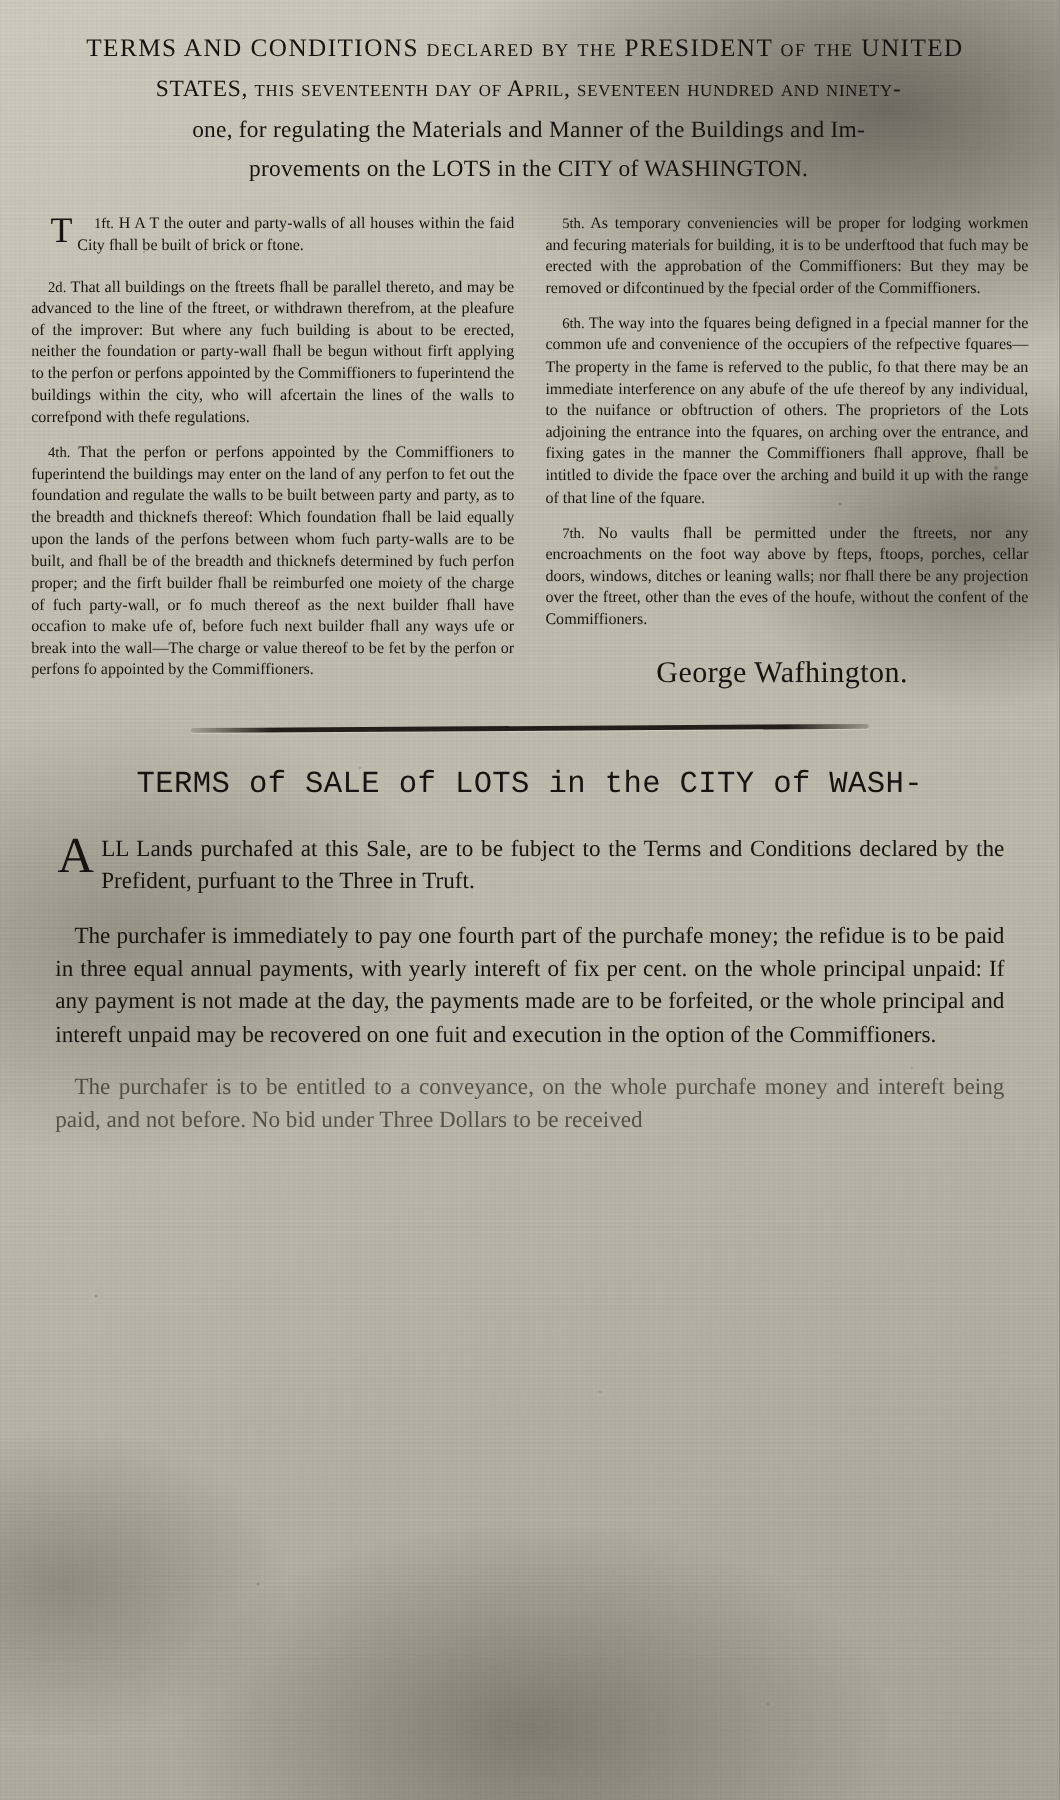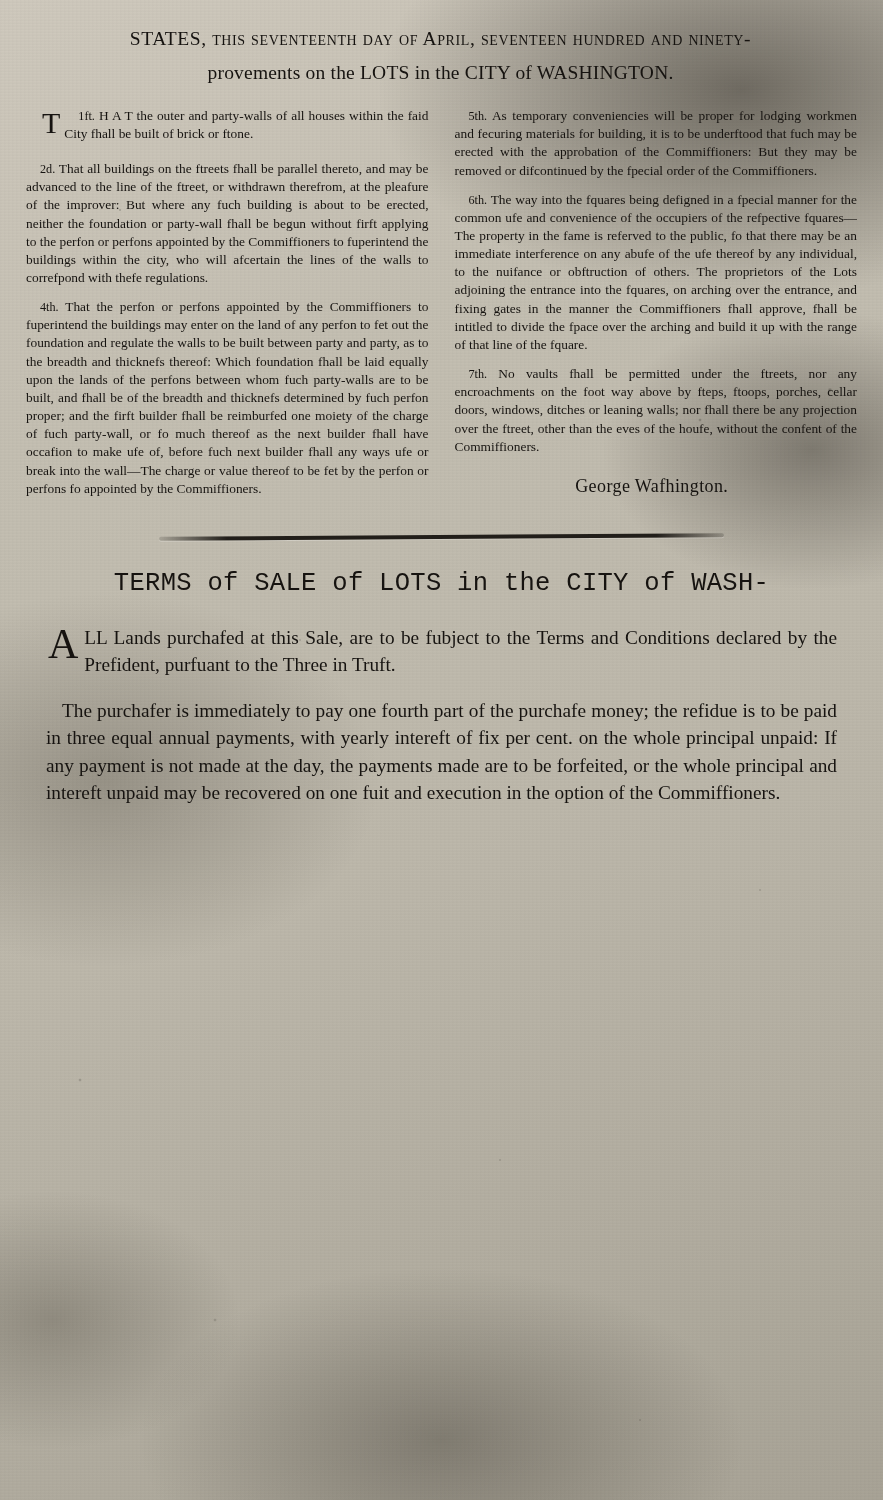--- a/index.html
+++ b/index.html
@@ -99,21 +99,21 @@
     font-size: 30px;
     line-height: .92;
     padding: 1px 4px 0 2px;
     margin-top: 1px;
   }
 
   
   .signature {
     margin-top: 18px;
     text-align: center;
-    font-size: 18px;
+    font-size: 25px;
     letter-spacing: .4px;
     padding-right: 8px;
   }
 
   
   .rule-wrap {
     margin: 26px 0 24px 0;
     display: flex;
     justify-content: center;
   }
@@ -157,21 +157,23 @@
 </head>
 <body>
 
 <div id="page">
   <div id="grain"></div>
   <div id="specks"></div>
 
   <div class="sheet">
 
     <div class="heading">
+      <span class="ln ln1 sc bigger wide">TERMS AND CONDITIONS declared by the PRESIDENT of the UNITED</span>
       <span class="ln sc">STATES, this seventeenth day of April, seventeen hundred and ninety-</span>
+      <span class="ln">one, for regulating the Materials and Manner of the Buildings and Im-</span>
       <span class="ln">provements on the LOTS in the CITY of WASHINGTON.</span>
     </div>
 
     <div class="cols">
 
       <div class="col">
 
         <p class="dropcap-para">
           <span class="num">1ft.</span>
           <span class="lead">T</span>
@@ -222,17 +224,18 @@
       <div class="lower-title">
         <span class="ln">TERMS of SALE of LOTS in the  CITY of WASH-</span>
       </div>
 
       <div class="lower-body">
         <p class="first">
           <span class="bigcap">A</span>
           <span>LL Lands purchafed at this Sale, are to be fubject to the Terms and Conditions declared by the Prefident, purfuant to the Three in Truft.</span>
         </p>
         <p>The purchafer is immediately to pay one fourth part of the purchafe money; the refidue is to be paid in three equal annual payments, with yearly intereft of fix per cent. on the whole principal unpaid: If any payment is not made at the day, the payments made are to be forfeited, or the whole principal and intereft unpaid may be recovered on one fuit and execution in the option of the Commiffioners.</p>
+        <p class="cut">The purchafer is to be entitled to a conveyance, on the whole purchafe money and intereft being paid, and not before. No bid under Three Dollars to be received</p>
       </div>
     </div>
 
   </div>
 </div>
 
 </body></html>

